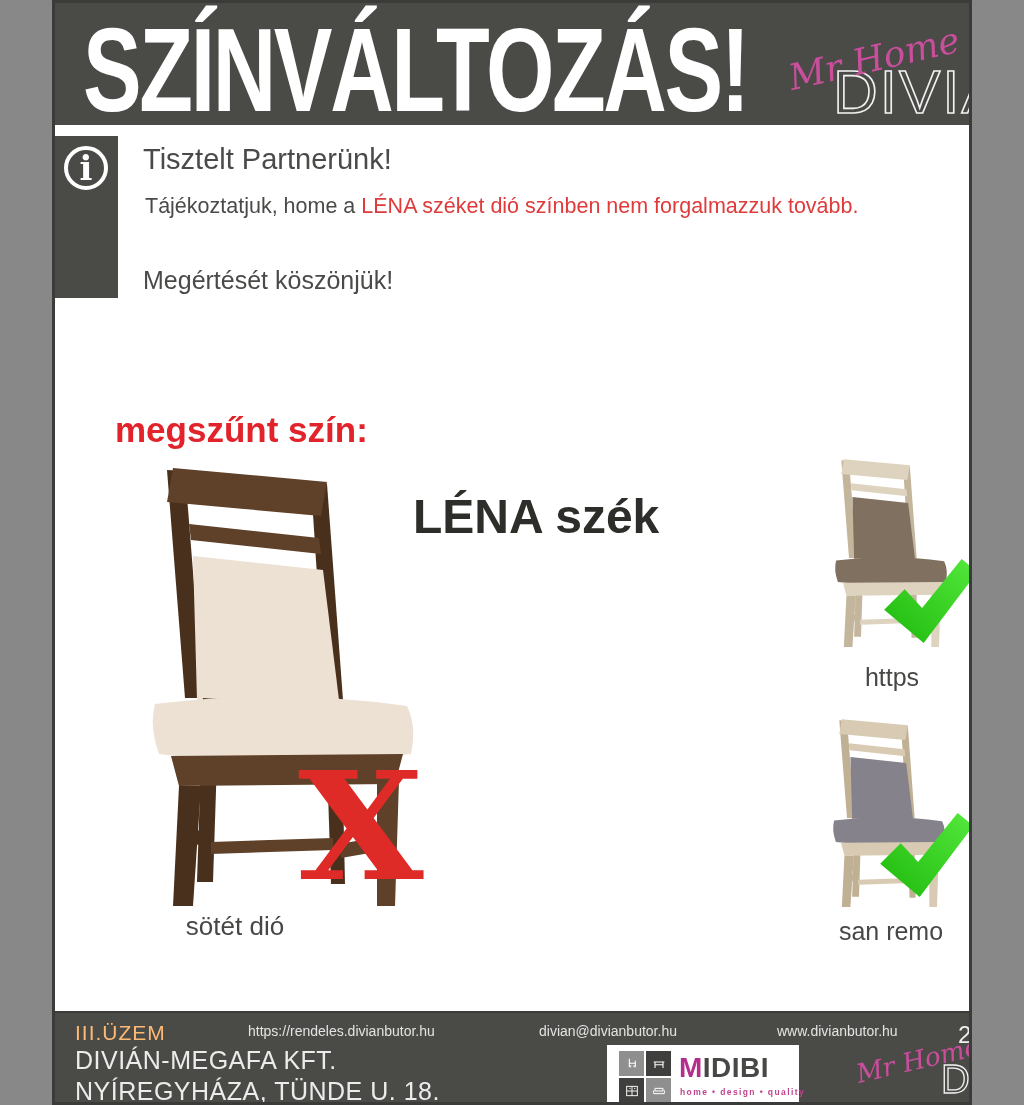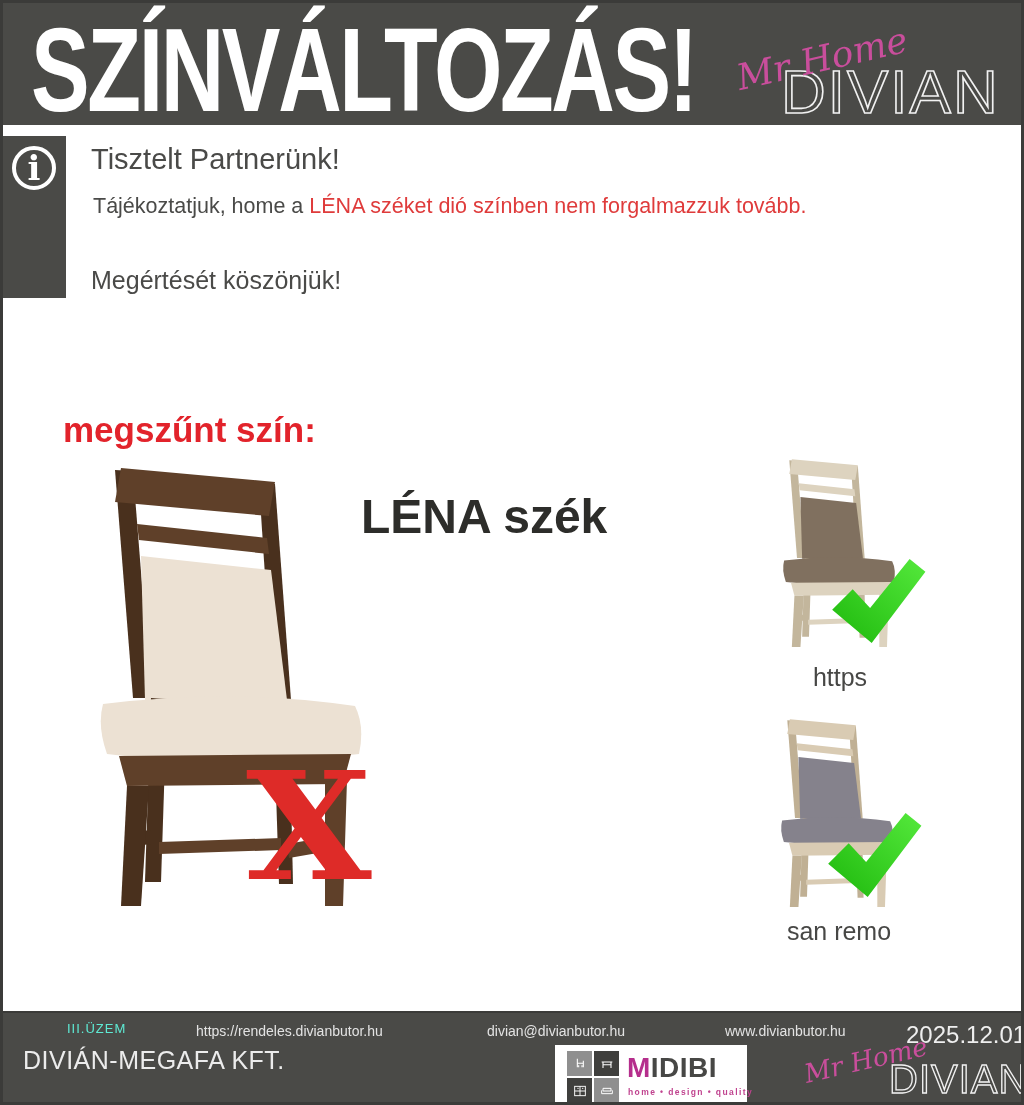--- a/index.html
+++ b/index.html
@@ -1,18 +1,18 @@
 <!DOCTYPE html>
 <html><head>
 <meta charset="utf-8">
 <style>
   * { margin:0; padding:0; box-sizing:border-box; }
   html,body { background:#888; }
   #page {
-    position:relative; width:1024px; height:1105px;
+    position:relative; width:920px; height:1105px;
     background:#ffffff; border:3px solid #3b3b39; overflow:hidden;
     font-family:"Liberation Sans", sans-serif; margin:0 auto;
   }
   
   .header { position:absolute; left:0; top:0; right:0; height:122px; background:#4a4a47; }
   .title {
     position:absolute; left:28px; top:8px; color:#ffffff;
     font-size:110px; font-weight:700; letter-spacing:-3px; line-height:1;
     transform:scale(0.80,1.08); transform-origin:left top; white-space:nowrap;
   }
@@ -64,21 +64,21 @@
   .check { position:absolute; z-index:5; }
   .check-1 { left:826px; top:548px; }
   .check-2 { left:822px; top:802px; }
   .swatch-label { position:absolute; font-size:25px; color:#474745; text-align:center; }
   .lbl-dark { left:80px;  top:908px; width:200px; font-size:26px; }
   .lbl-s1   { left:768px; top:660px; width:138px; }
   .lbl-s2   { left:764px; top:914px; width:144px; }
   
   .footer { position:absolute; left:0; right:0; top:1008px; bottom:0; background:#4a4a47; border-top:2px solid #3b3b39; }
   .f-small { position:absolute; color:#e3e3e3; font-size:14px; }
-  .f-plant { left:20px; top:8px;  font-size:13px; color:#5eead4; letter-spacing:1px;margin-left:44px; }
+  .f-plant { left:20px; top:8px;  font-size:21px; color:#fdba74; letter-spacing:1px; }
   .f-url   { left:193px; top:10px; }
   .f-email { left:484px; top:10px; }
   .f-web   { left:722px; top:10px; }
   .f-date  { left:903px; top:8px; font-size:24px; color:#efefef; }
   .f-company { position:absolute; left:20px; top:33px; font-size:25px; color:#ececec; letter-spacing:0.5px; }
   .f-address { position:absolute; left:20px; top:64px; font-size:25px; color:#ececec; letter-spacing:0.5px; }
   .midibi-box { position:absolute; left:552px; top:32px; width:192px; height:65px; background:#ffffff; }
   .midibi-grid { position:absolute; left:12px; top:6px; width:52px; height:52px;
     display:grid; grid-template-columns:25px 25px; grid-template-rows:25px 25px; gap:2px; }
   .sq { display:flex; align-items:center; justify-content:center; }
@@ -127,20 +127,21 @@
       <polygon class="wd" points="44,374 60,372 60,386 44,388"></polygon>
       <polygon class="w" points="68,384 190,380 190,392 68,396"></polygon>
       <polygon class="w" points="196,386 242,378 244,392 198,400"></polygon>
       <path class="cu" d="M12,246 Q140,230 264,248 Q274,268 268,296 Q140,312 16,296 Q6,268 12,246 Z"></path>
       <polygon class="w" points="28,298 260,296 252,326 36,328"></polygon>
       <polygon class="wd" points="36,328 58,328 50,448 30,448"></polygon>
       <polygon class="w" points="234,324 256,322 252,448 234,448"></polygon>
     </svg>
   </div>
   <div class="x-mark">X</div>
+  <div class="swatch-label lbl-dark">sötét dió</div>
 
   <div class="chair chair-sonoma chair-s1">
     <svg width="120" height="193" viewBox="0 0 280 450">
       <polygon class="wd" points="24,12 42,13 60,240 42,240"></polygon>
       <polygon class="wd" points="168,25 184,26 200,242 182,242"></polygon>
       <polygon class="w" points="30,10 184,24 178,58 24,44"></polygon>
       <polygon class="w" points="46,66 176,80 178,96 48,82"></polygon>
       <polygon class="cu" points="50,98 180,112 196,242 54,242"></polygon>
       <polygon class="wd" points="60,240 76,241 70,424 54,424"></polygon>
       <polygon class="wd" points="182,242 198,242 202,426 188,426"></polygon>
@@ -197,20 +198,21 @@
   </div>
   <div class="swatch-label lbl-s2">san remo</div>
 
   <div class="footer">
     <div class="f-small f-plant">III.ÜZEM</div>
     <div class="f-small f-url">https://rendeles.divianbutor.hu</div>
     <div class="f-small f-email">divian@divianbutor.hu</div>
     <div class="f-small f-web">www.divianbutor.hu</div>
     <div class="f-small f-date">2025.12.01.</div>
     <div class="f-company">DIVIÁN-MEGAFA KFT.</div>
+    <div class="f-address">NYÍREGYHÁZA, TÜNDE U. 18.</div>
 
     <div class="midibi-box">
       <div class="midibi-grid">
         <div class="sq sq-light">
           <svg width="16" height="16" viewBox="0 0 24 24" fill="none" stroke="#ffffff" stroke-width="1.6">
               <path d="M8 4 v13 M8 11 h9 M17 7 v10 M10 14 v3 M15 14 v3"></path>
             </svg>
         </div>
         <div class="sq sq-dark">
           <svg width="16" height="16" viewBox="0 0 24 24" fill="none" stroke="#ffffff" stroke-width="1.6">

